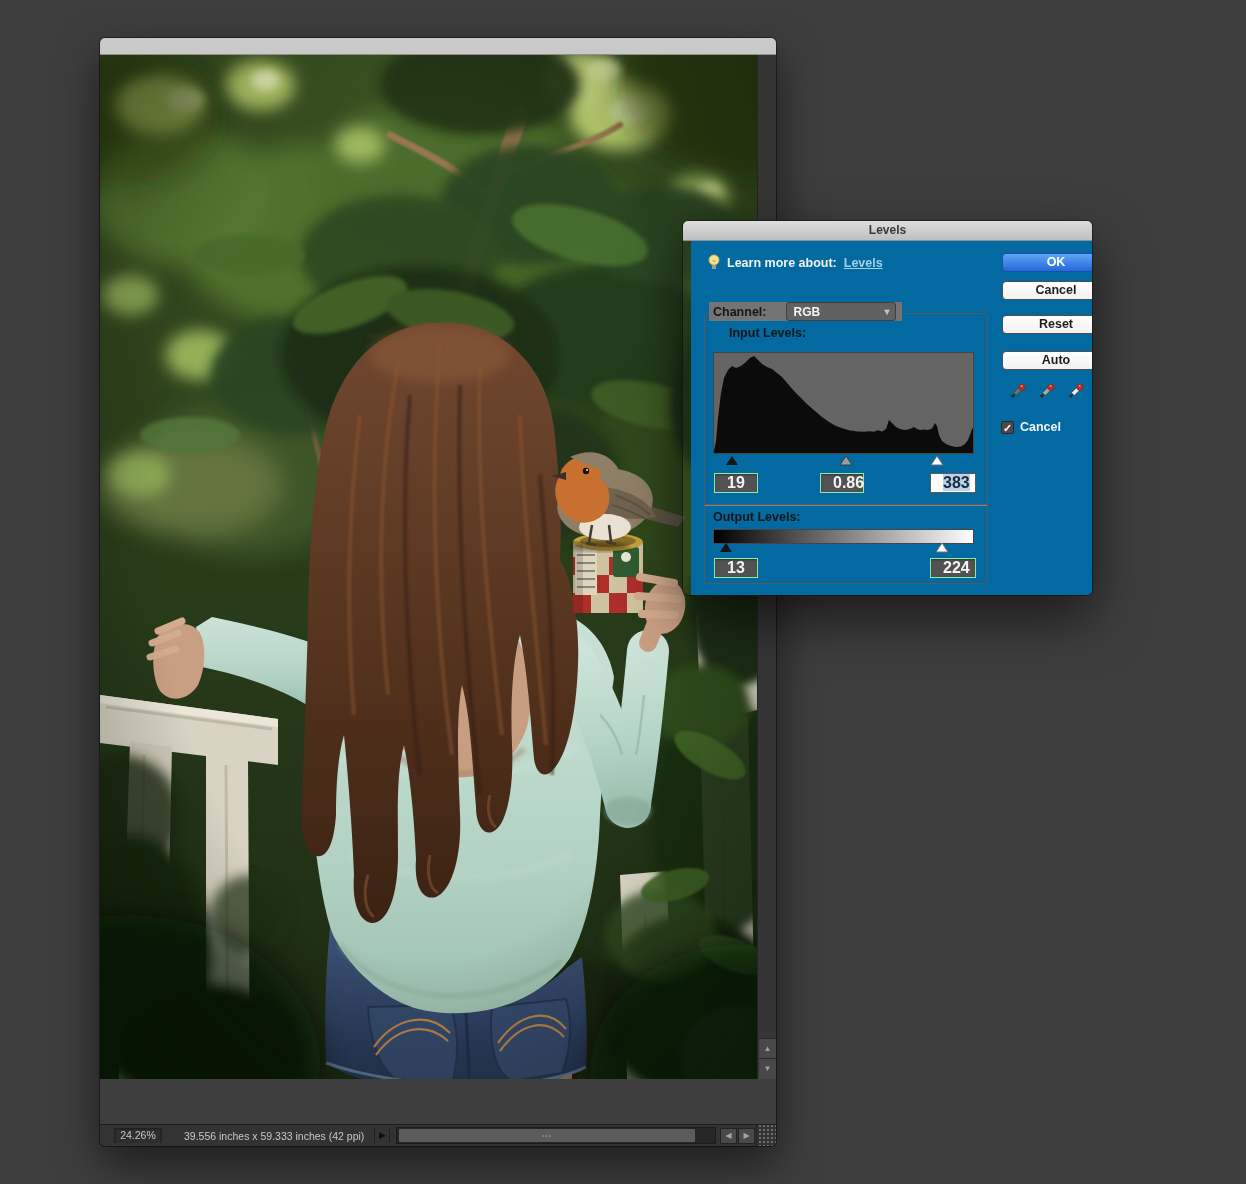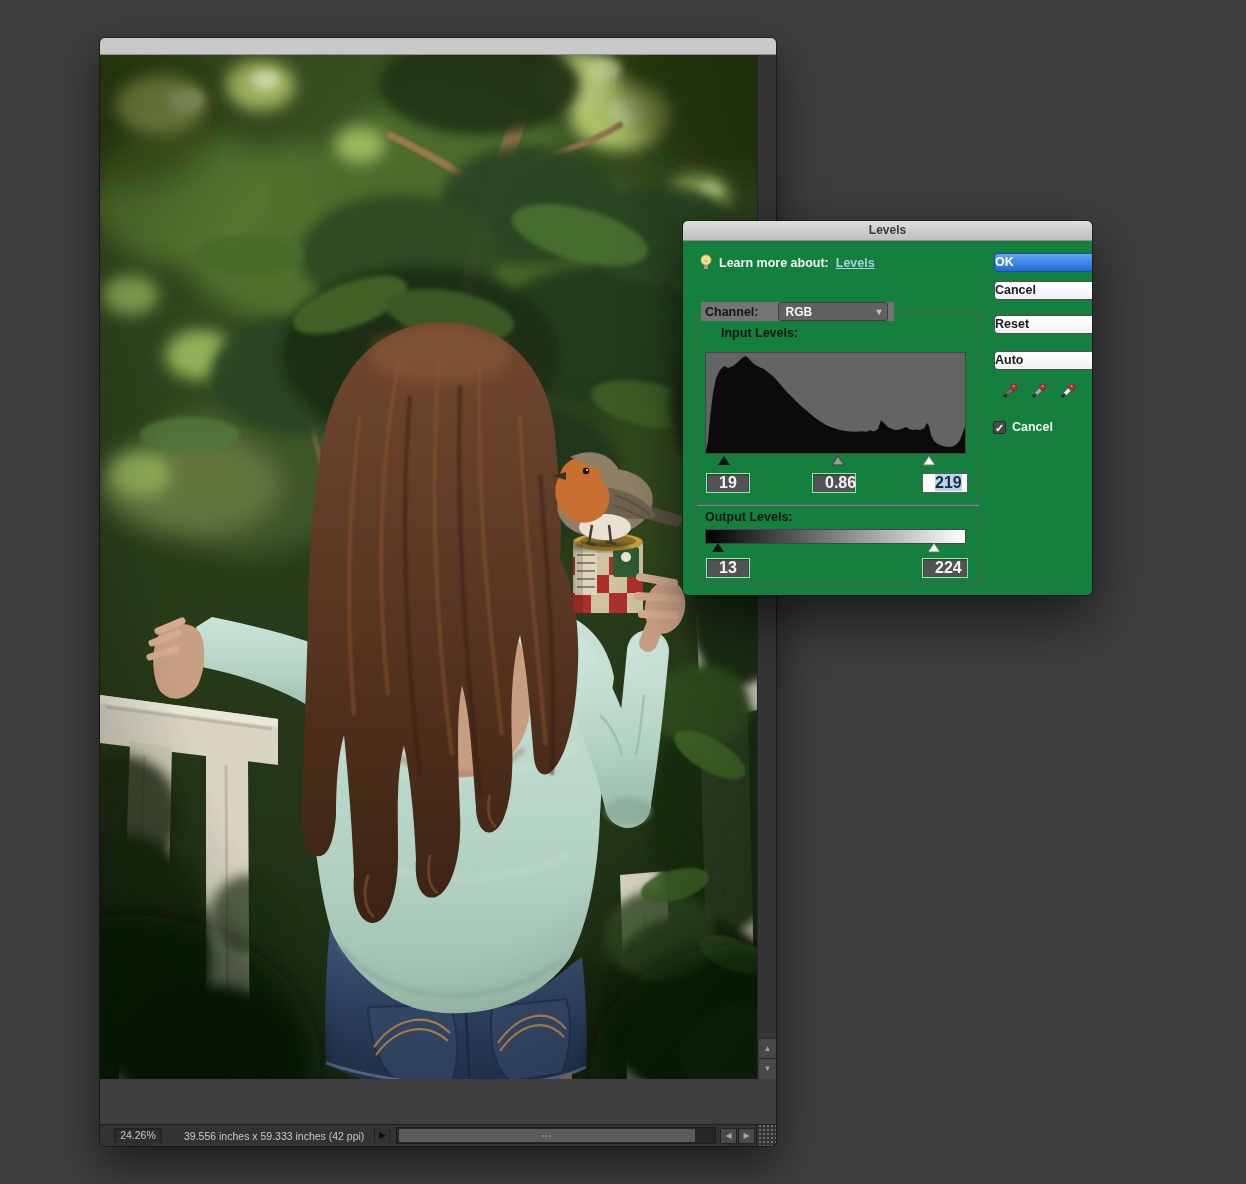--- a/index.html
+++ b/index.html
@@ -58,26 +58,26 @@
     background-size:4px 4px;background-position:1px 3px;border-left:1px solid #222;}
   
   .levels-dialog{
     position:absolute;left:683px;top:221px;width:409px;height:374px;
     border-radius:5px;overflow:hidden;
     box-shadow:0 22px 55px rgba(0,0,0,.6), 0 0 0 1px rgba(20,20,20,.55);
     z-index:10;
   }
   .dlg-titlebar{height:19px;background:linear-gradient(#dedede,#bfbfbf);border-bottom:1px solid #8f8f8f;
     text-align:center;font-size:12px;color:#3a3a3a;line-height:19px;font-weight:600;}
-  .dlg-body{position:relative;height:355px;background:#15803d;font-size:12.5px;}
+  .dlg-body{position:relative;height:355px;background:#0369a1;font-size:12.5px;margin-left:8px;}
   .learn-row{position:absolute;left:17px;top:13px;display:flex;align-items:center;gap:7px;color:#f2f2f2;font-weight:600;}
   .learn-link{color:#a5cfe6;text-decoration:underline;cursor:pointer;font-weight:600;}
   .dlg-btn{position:absolute;left:311px;width:108px;height:19px;border-radius:4px;
     background:linear-gradient(#ffffff,#f1f1f1);border:1px solid #4e4e4e;box-sizing:border-box;
-    font-size:12.5px;font-weight:600;color:#1c1c1c;line-height:17px;cursor:pointer;}
+    font-size:12.5px;font-weight:600;color:#1c1c1c;text-align:center;line-height:17px;cursor:pointer;}
   .btn-ok{background:linear-gradient(#5fa5f5,#2268d8);color:#fff;border-color:#1c50a8;}
   .droppers{position:absolute;left:316px;top:141px;display:flex;gap:9px;}
   .preview-row{position:absolute;left:310px;top:179px;display:flex;align-items:center;gap:6px;color:#f2f2f2;font-weight:600;}
   .checkbox{width:13px;height:13px;background:#4a4a4a;border:1px solid #2a2a2a;border-radius:2px;
     color:#fff;font-size:11px;line-height:12px;text-align:center;box-sizing:border-box;cursor:pointer;}
   .checkbox .check{display:none;font-weight:700;}
   .checkbox.checked .check{display:block;}
   .group-box{position:absolute;left:13px;top:72px;width:284px;height:271px;
     border:1px solid #595959;border-radius:2px;box-sizing:border-box;}
   .channel-row{position:absolute;left:18px;top:61px;display:flex;align-items:center;gap:20px;
@@ -531,21 +531,21 @@
       </svg>
     </div>
 
     <div class="val-field row-invals" style="left:23px;width:44px;">
       <span>19</span>
     </div>
     <div class="val-field row-invals" style="left:129px;width:44px;">
       <span>0.86</span>
     </div>
     <div class="val-field active row-invals" style="left:239px;width:46px;">
-      <span class="sel">219</span>
+      <span class="sel">383</span>
     </div>
 
     <div class="sep-line"></div>
 
     <div class="output-label dark-label">Output Levels:</div>
     <div class="grad-bar"></div>
 
     <div class="slider-strip strip-out">
       <svg class="tri" width="14" height="11" style="left: calc(5.1% - 7px);">
         <polygon points="7,1 13,10 1,10" fill="#141414"></polygon>

